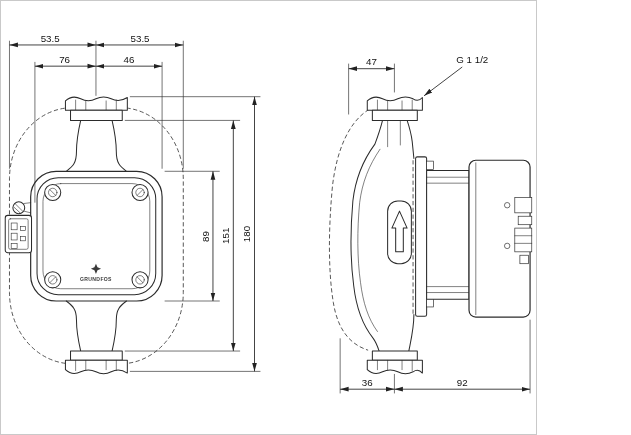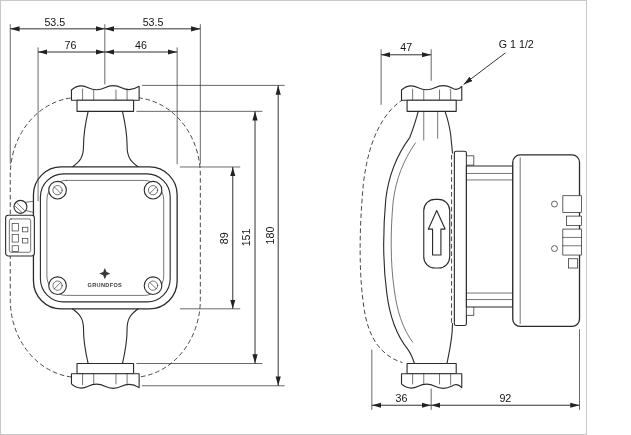--- a/index.html
+++ b/index.html
@@ -1,18 +1,18 @@
 <!DOCTYPE html>
 <html><head>
 <meta charset="utf-8">
 <style>
   html,body{margin:0;padding:0;background:#fff;}
   .canvas{
     position:relative;
-    width:587px;height:435px;
+    width:537px;height:435px;
     background:#ffffff;
     box-sizing:border-box;
     border:1px solid #c9c9c9;
     font-family:"Liberation Sans", sans-serif;
   }
   svg{display:block;width:100%;height:100%;}
   .ol   {fill:none;stroke:#2b2b2b;stroke-width:1.2;stroke-linejoin:round;stroke-linecap:round;}
   .olf  {fill:#ffffff;stroke:#2b2b2b;stroke-width:1.2;stroke-linejoin:round;}
   .olf2 {fill:#ffffff;stroke:#2b2b2b;stroke-width:1.4;stroke-linejoin:round;}
   .thin {fill:none;stroke:#2b2b2b;stroke-width:0.7;stroke-linecap:round;}

